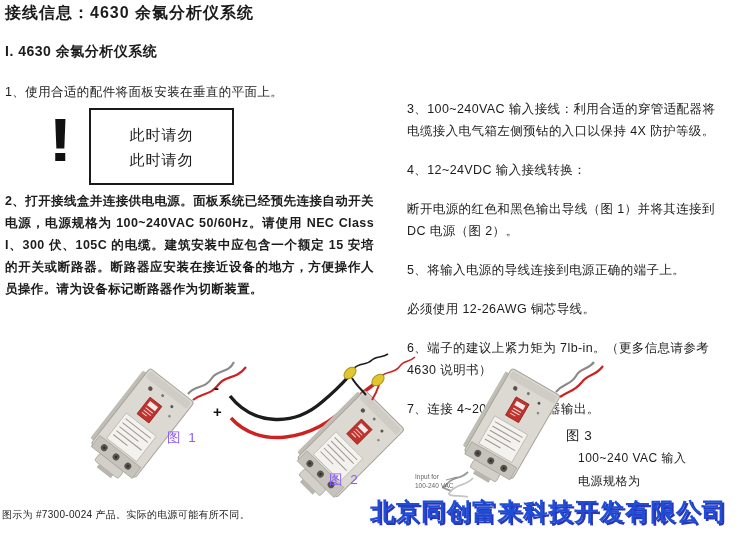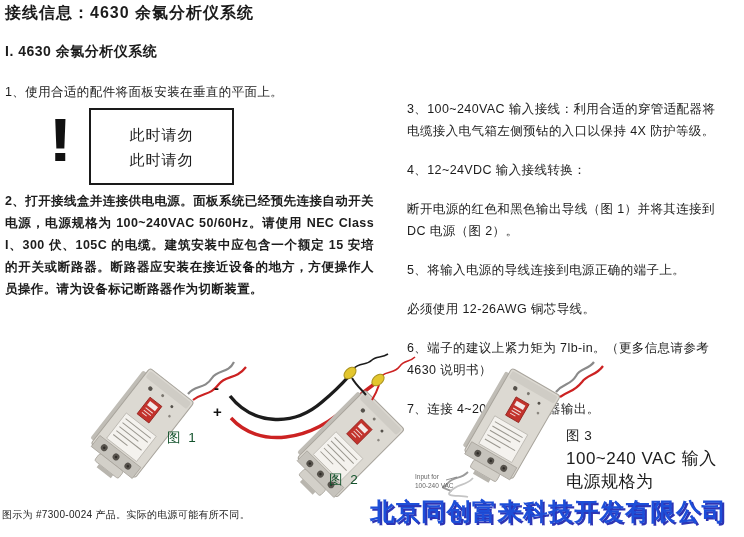--- a/index.html
+++ b/index.html
@@ -12,25 +12,25 @@
   .section-heading{left:5px;top:43px;font-size:14px;font-weight:bold;letter-spacing:.5px;}
   .body-text{font-size:12.5px;line-height:22px;letter-spacing:.4px;}
   .step1{left:5px;top:81px;width:370px;}
   .excl-mark{left:50px;top:100px;font-size:62px;font-weight:900;line-height:80px;color:#111;transform:scaleX(1.15);}
   .warn-box{left:89px;top:108px;width:141px;height:73px;border:2px solid #1a1a1a;
     display:flex;flex-direction:column;align-items:center;justify-content:center;
     font-size:15px;line-height:25px;letter-spacing:1px;}
   .step2{left:5px;top:190px;width:369px;text-align:justify;font-weight:bold;}
   .right-col{left:390px;top:81px;width:349px;}
   .right-col div{margin:17px;}
-  .fig-caption{font-size:13.5px;letter-spacing:2px;color:#14532d;}
+  .fig-caption{font-size:13.5px;letter-spacing:2px;color:#8b5cf6;}
   .fig1-cap{left:167px;top:429px;}
   .fig2-cap{left:329px;top:471px;}
   .fig3-cap{left:566px;top:424px;font-size:13.5px;line-height:23px;letter-spacing:.5px;}
-  .fig3-cap .sub{font-size:17px;}
+  .fig3-cap .sub{font-size:12px;margin-left:12px;}
   .polarity{font-size:15px;font-weight:bold;color:#111;}
   .minus-label{left:214px;top:379px;}
   .plus-label{left:213px;top:403px;}
   .input-label{left:415px;top:473px;font-size:6.5px;line-height:8.5px;color:#666;letter-spacing:0;}
   .footnote{left:2px;top:508px;font-size:10px;letter-spacing:.3px;color:#222;}
   .company{left:370px;top:495px;font-size:24.5px;font-weight:bold;letter-spacing:1px;
     color:#1d4ed8;text-shadow:2px 2px 0 #2d35b5;white-space:nowrap;}
   .figures-svg{left:0;top:350px;pointer-events:none;}
 </style>
 </head>

